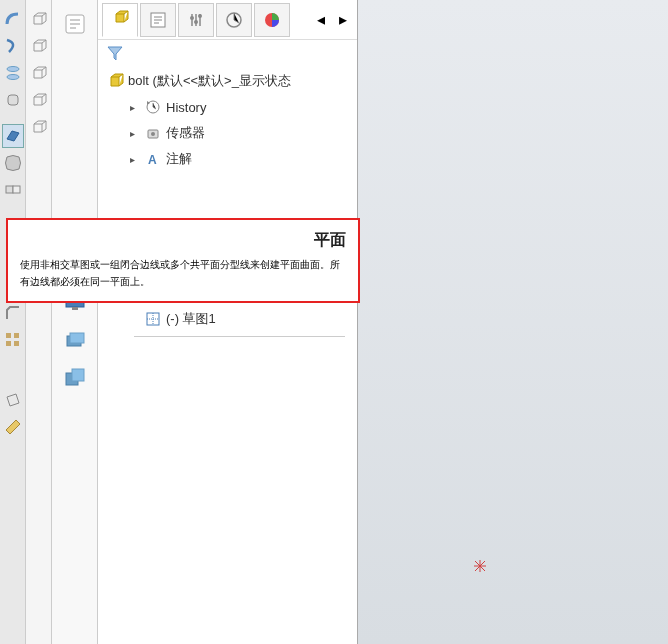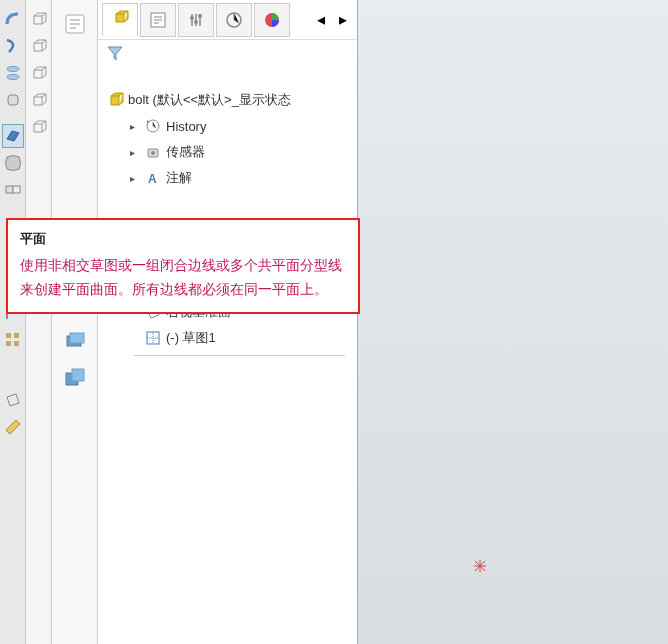--- a/index.html
+++ b/index.html
@@ -10,30 +10,30 @@
 .leftbar .sep { height: 6px; }
 .leftbar2 { width: 26px; background: #f5f5f5; border-right: 1px solid #ccc; padding-top: 4px; }
 .leftbar2 .tool { width: 22px; height: 24px; margin: 3px auto; display: flex; align-items: center; justify-content: center; cursor: pointer; }
 .panel-col { width: 46px; background: #f8f8f8; border-right: 1px solid #ccc; padding-top: 4px; }
 .panel-col .pbtn { width: 40px; height: 36px; margin: 2px auto; display: flex; align-items: center; justify-content: center; cursor: pointer; border: 1px solid transparent; }
 .tree-panel { width: 260px; background: #fff; border-right: 1px solid #aaa; display: flex; flex-direction: column; }
 .tab-row { height: 40px; display: flex; align-items: center; padding: 2px 4px; gap: 2px; border-bottom: 1px solid #ddd; }
 .tab-row .tab { width: 36px; height: 34px; border: 1px solid #ccc; background: #f4f4f4; display: flex; align-items: center; justify-content: center; cursor: pointer; }
 .tab-row .tab.active { background: #fff; border-bottom: 1px solid #fff; }
 .filter-row { padding: 4px 8px; }
-.tree { padding: 2px 4px; font-size: 13px; color: #333; flex: 1; overflow: hidden; margin-top: 19px; }
+.tree { padding: 2px 4px; font-size: 13px; color: #333; flex: 1; overflow: hidden; }
 .tree-item { display: flex; align-items: center; height: 26px; gap: 4px; padding-left: 4px; cursor: pointer; }
 .tree-item.child { padding-left: 28px; }
 .tree-item .arrow { width: 10px; font-size: 10px; color: #555; }
 .tree-item .icon { width: 18px; height: 18px; display: flex; align-items: center; justify-content: center; }
 .tree-divider { height: 1px; background: #ccc; margin: 4px 8px 4px 32px; }
 .viewport { flex: 1; background: linear-gradient(180deg, #e8ebef 0%, #d8dde2 100%); position: relative; }
 .tooltip { position: absolute; left: 6px; top: 218px; width: 354px; background: #fff; border: 2px solid #e62222; padding: 10px 12px; z-index: 100; }
-.tooltip .title { font-weight: bold; font-size: 13px; margin-bottom: 6px; color: #222; }
-.tooltip .body { font-size: 14px; line-height: 1.7; color: #be185d; }
+.tooltip .title { font-weight: bold; font-size: 16px; margin-bottom: 6px; color: #222; text-align: right; }
+.tooltip .body { font-size: 10px; line-height: 1.7; color: #000000; font-family: Liberation Mono, monospace; }
 svg { display: block; }
 </style>
 </head>
 <body>
 
 <div class="main">
 
   <div class="leftbar">
     <div class="tool">
         <svg width="18" height="18">

